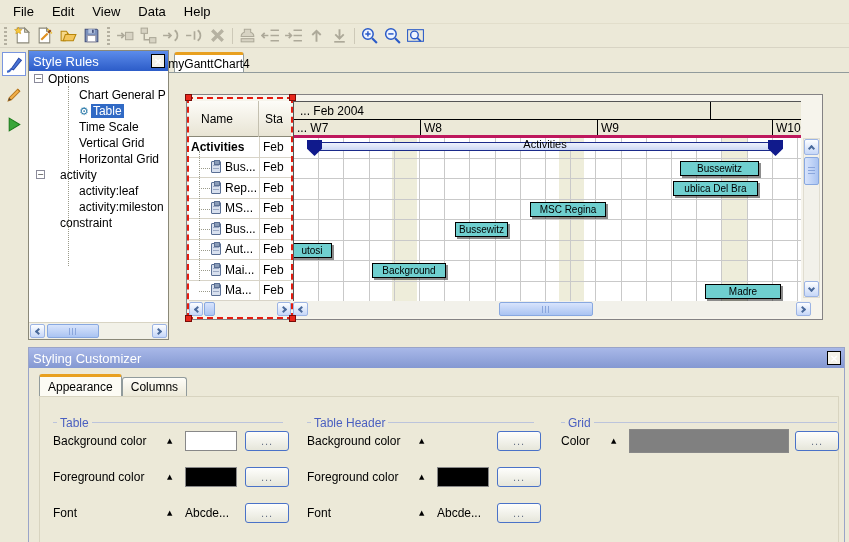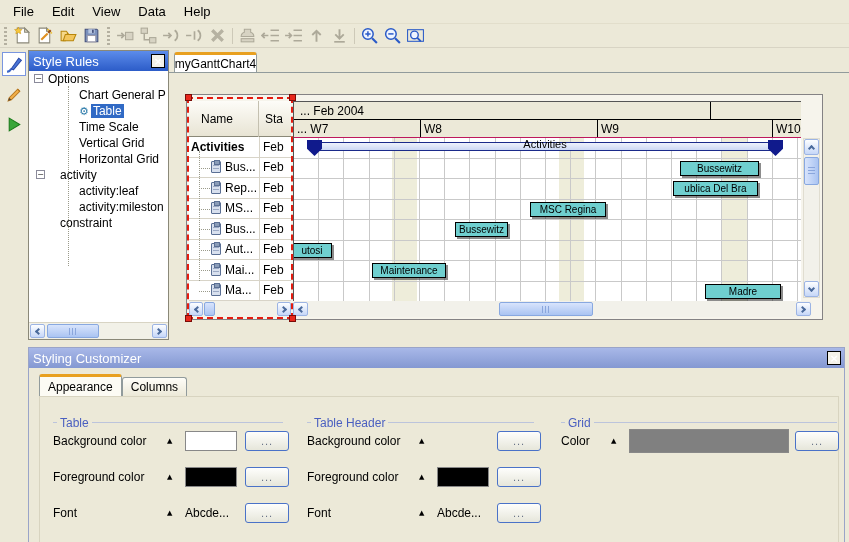--- a/index.html
+++ b/index.html
@@ -54,21 +54,21 @@
                background:repeating-linear-gradient(90deg,#8aa6dc 0 1px,transparent 1px 3px); }
   .grip-dots.v { width:7px; height:8px;
                background:repeating-linear-gradient(#8aa6dc 0 1px,transparent 1px 3px); }
   .chev { width:5px; height:5px; border-left:2px solid #4a6a9c; border-bottom:2px solid #4a6a9c; }
   .chev.l { transform:rotate(45deg); margin-left:2px; }
   .chev.r { transform:rotate(-135deg); margin-right:2px; }
   .chev.u { transform:rotate(135deg); margin-top:2px; }
   .chev.d { transform:rotate(-45deg); margin-bottom:2px; }
 
   
-  #doc-tab { position:absolute; left:174px; top:52px; width:83px; height:21px; background:#fff;
+  #doc-tab { position:absolute; left:174px; top:52px; width:70px; height:21px; background:#fff;
              border:1px solid #919b9c; border-bottom:none; border-top:3px solid #e8a020;
              border-radius:3px 3px 0 0; display:flex; align-items:center; justify-content:center; font-size:12px; }
   #tabpane-line { position:absolute; left:169px; top:72px; width:680px; height:1px; background:#919b9c; }
 
   
   #chart { position:absolute; left:186px; top:94px; width:637px; height:226px;
            background:#f6f4ec; border:1px solid #848284; }
   
   #gtable { position:absolute; left:2px; top:6px; width:102px; height:200px; background:#fff; overflow:hidden; }
   #gt-head { position:absolute; left:0; top:0; width:102px; height:36px;
@@ -96,21 +96,21 @@
   .handle { position:absolute; width:7px; height:7px; background:#e8281c; border:1px solid #7a0c08; z-index:7; }
 
   
   #sheet { position:absolute; left:106px; top:6px; width:508px; height:200px; background:#fff;
            border-left:1px solid #555; border-top:1px solid #555; overflow:hidden; }
   #scale1 { position:absolute; left:0; top:0; width:508px; height:18px; background:#ece9d8;
             border-bottom:1px solid #000; display:flex; }
   #scale1 .big { width:417px; border-right:1px solid #000; display:flex; align-items:center;
                  padding-left:6px; font-size:12px; }
   #scale2 { position:absolute; left:0; top:18px; width:508px; height:18px; background:#ece9d8;
-            border-bottom:1px solid #be185d; display:flex; }
+            border-bottom:3px solid #be185d; display:flex; }
   .wk { display:flex; align-items:center; padding-left:3px; font-size:12px; border-left:1px solid #000;
         white-space:nowrap; overflow:hidden; }
   .wk:first-child { border-left:none; }
   #sheet-body { position:absolute; left:0; top:36px; width:508px; height:164px; background:#fff; }
   .band { position:absolute; top:0; height:164px; background:#eeedda; z-index:0; }
   #gridlines { position:absolute; left:0; top:0; width:508px; height:164px; z-index:1; pointer-events:none;
       background:
         repeating-linear-gradient(to bottom, transparent 0 19.5px, #c9c9c9 19.5px 20.5px),
         repeating-linear-gradient(to right,  transparent 0 24.2px, #c9c9c9 24.2px 25.2px); }
   .bar { position:absolute; height:15px; background:#6fcfcf; border:1px solid #000;
@@ -421,21 +421,21 @@
         <div class="band" style="left: 428px; width: 25px;"></div>
         <div class="sum-bar" style="left: 20px; width: 462px; top: 4px; background: linear-gradient(rgb(238, 242, 252), rgb(204, 216, 244));"></div>
         <div class="sum-marker" style="left: 13px; top: 2px; background: rgb(16, 26, 140);"></div>
         <div class="sum-marker" style="left: 474px; top: 2px; background: rgb(16, 26, 140);"></div>
         <div class="sum-label" style="left: 20px; width: 462px; top: 0px;">Activities</div>
         <div class="bar" style="left: 386px; width: 79px; top: 23px; background: rgb(111, 207, 207);">Bussewitz</div>
         <div class="bar" style="left: 379px; width: 85px; top: 43px; background: rgb(111, 207, 207);">ublica Del Bra</div>
         <div class="bar" style="left: 236px; width: 76px; top: 64px; background: rgb(111, 207, 207);">MSC Regina</div>
         <div class="bar" style="left: 161px; width: 53px; top: 84px; background: rgb(111, 207, 207);">Bussewitz</div>
         <div class="bar" style="left: -2px; width: 40px; top: 105px; background: rgb(111, 207, 207);">utosi</div>
-        <div class="bar" style="left: 78px; width: 74px; top: 125px; background: rgb(111, 207, 207);">Maintenance</div>
+        <div class="bar" style="left: 78px; width: 74px; top: 125px; background: rgb(111, 207, 207);">Background</div>
         <div class="bar" style="left: 411px; width: 76px; top: 146px; background: rgb(111, 207, 207);">Madre</div>
       </div>
   </div>
 
   <div id="vscroll">
     <div class="sb-btn" style="left:0;top:0;width:15px;height:16px;">
         <span class="chev u"></span>
       </div>
     <div class="sb-thumb" style="left:0;top:18px;width:15px;height:28px;">
         <span class="grip-dots v"></span>

